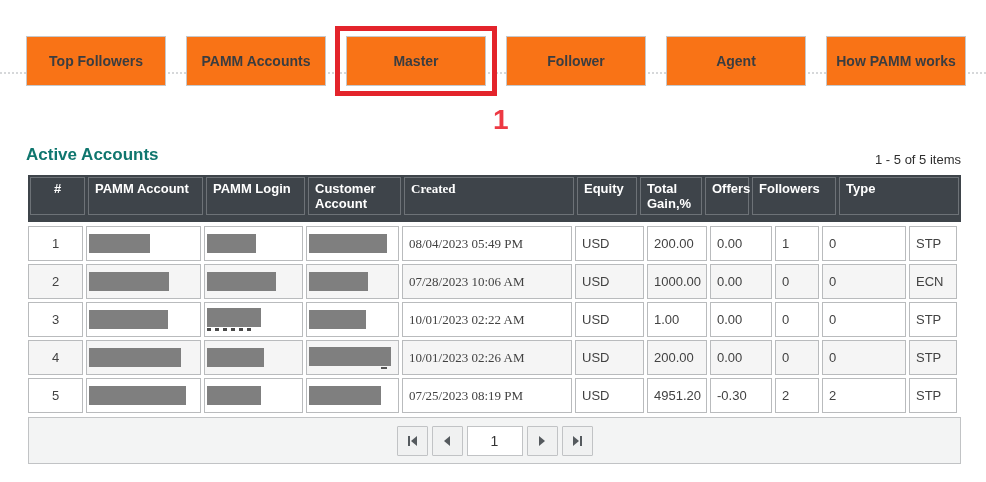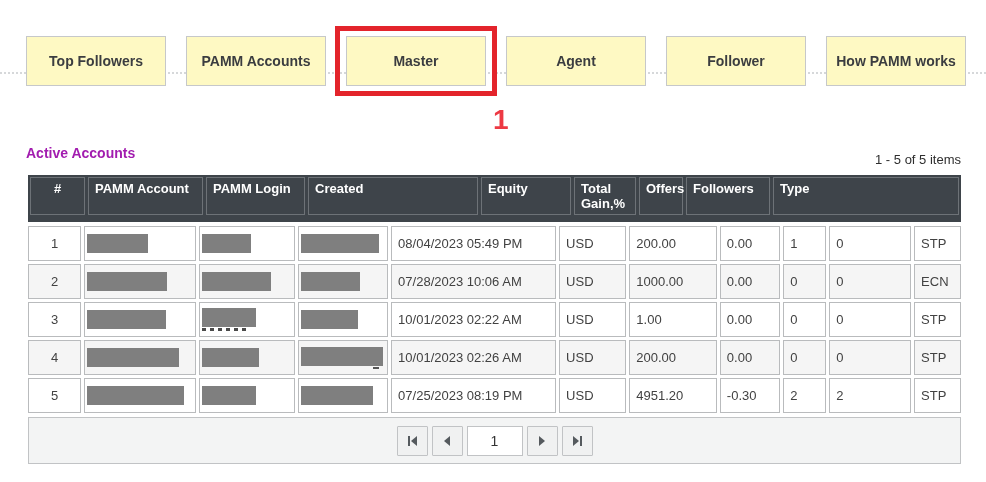--- a/index.html
+++ b/index.html
@@ -8,34 +8,34 @@
     position:relative; width:986px; height:482px; background:#ffffff;
     font-family:"Liberation Sans", sans-serif; color:#424242; overflow:hidden;
   }
   
   .dotted-line { position:absolute; left:0; right:0; top:72px; border-top:2px dotted #d6d8da; z-index:0; }
 
   
   .tabs { position:absolute; left:26px; top:36px; display:flex; gap:20px; z-index:1; }
   .tab-wrap { position:relative; }
   .tab {
-    width:140px; height:50px; background:#fef9c3; border:1px solid #c6c8ca;
+    width:140px; height:50px; background:#f97316; border:1px solid #c6c8ca;
     display:flex; align-items:center; justify-content:center;
     font-size:14px; font-weight:bold; color:#3b3d40; cursor:pointer; white-space:nowrap;
   }
   .red-box {
     position:absolute; left:-11px; top:-10px; width:162px; height:70px;
     border:5px solid #e3242b; z-index:2; pointer-events:none;
   }
   .annotation-number {
     position:absolute; left:493px; top:104px; font-size:28px; font-weight:bold;
     color:#ed3943; z-index:2;
   }
 
-  .section-title { position:absolute; left:26px; top:145px; font-size:14px; font-weight:bold; color:#a21caf; }
+  .section-title { position:absolute; left:26px; top:145px; font-size:17px; font-weight:bold; color:#0f766e; }
   .items-summary { position:absolute; right:25px; top:152px; font-size:13px; color:#2e2e2e; }
 
   
   .grid { position:absolute; left:28px; top:175px; width:933px; }
   .grid-header {
     background:#3e444a; display:flex; gap:3px; padding:2px 2px 7px 2px; width:100%;
   }
   .hcell {
     border:1px solid #6d7277; color:#ffffff; font-size:13px; font-weight:bold;
     padding:3px 6px; line-height:15px; min-height:30px; cursor:pointer;
@@ -57,21 +57,21 @@
   .redact { display:block; height:19px; background:#7f7f7f; }
   .redact-stack { display:flex; flex-direction:column; }
   .peek {
     display:block; width:48px; height:3px; margin-top:1px;
     background:repeating-linear-gradient(90deg, #4a4a4a 0 4px, transparent 4px 8px);
   }
   .dash { display:block; align-self:flex-end; width:6px; height:2px; background:#555; margin:1px 4px 0 0; }
 
   
   .c0 { width:55px; }  .c1 { width:115px; } .c2 { width:99px; }  .c3 { width:93px; }
-  .c4 { width:170px; } .c5 { width:69px; }  .c6 { width:90px; }  .c7 { width:62px; }
+  .c4 { width:170px;font-family:Liberation Serif, serif; } .c5 { width:69px; }  .c6 { width:60px; }  .c7 { width:62px; }
   .c8 { width:44px; }  .c9 { width:84px; }  .c10 { width:48px; }
 
   
   .grid-footer {
     margin-top:4px; width:100%; height:47px; background:#f3f4f4; border:1px solid #c1c3c5;
     display:flex; align-items:center; justify-content:center; gap:4px;
   }
   .pg-btn {
     width:31px; height:30px; background:#f0f1f1; border:1px solid #c1c3c5; border-radius:1px;
     display:flex; align-items:center; justify-content:center; gap:1px; cursor:pointer;
@@ -95,41 +95,42 @@
       <button class="tab">Top Followers</button>
     </div>
     <div class="tab-wrap">
       <button class="tab">PAMM Accounts</button>
     </div>
     <div class="tab-wrap">
       <button class="tab">Master</button>
       <div class="red-box"></div>
     </div>
     <div class="tab-wrap">
+      <button class="tab">Follower</button>
+    </div>
+    <div class="tab-wrap">
       <button class="tab">Agent</button>
-    </div>
-    <div class="tab-wrap">
-      <button class="tab">Follower</button>
     </div>
     <div class="tab-wrap">
       <button class="tab">How PAMM works</button>
     </div>
   </div>
 
   <div class="annotation-number">1</div>
 
   <div class="section-title">Active Accounts</div>
   <div class="items-summary">1 - 5 of 5 items</div>
 
   <div class="grid">
 
     <div class="grid-header">
       <div class="hcell c0 center">#</div>
       <div class="hcell c1">PAMM Account</div>
       <div class="hcell c2">PAMM Login</div>
+      <div class="hcell c3">Customer Account</div>
       <div class="hcell c4">Created</div>
       <div class="hcell c6">Equity</div>
       <div class="hcell c7">Total Gain,%</div>
       <div class="hcell c8">Offers</div>
       <div class="hcell c9">Followers</div>
       <div class="hcell c10">Type</div>
     </div>
 
     <div class="row first">
       <div class="cell c0 center">1</div>

